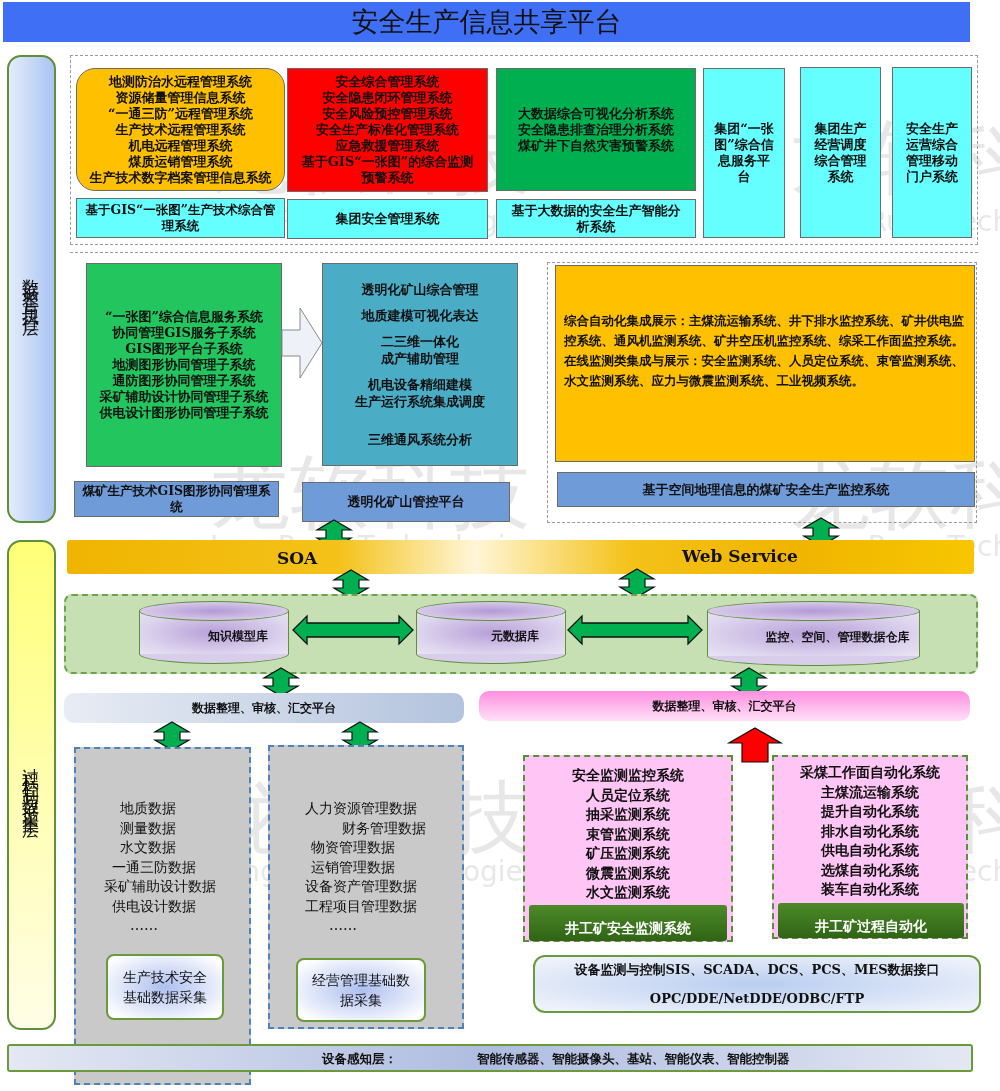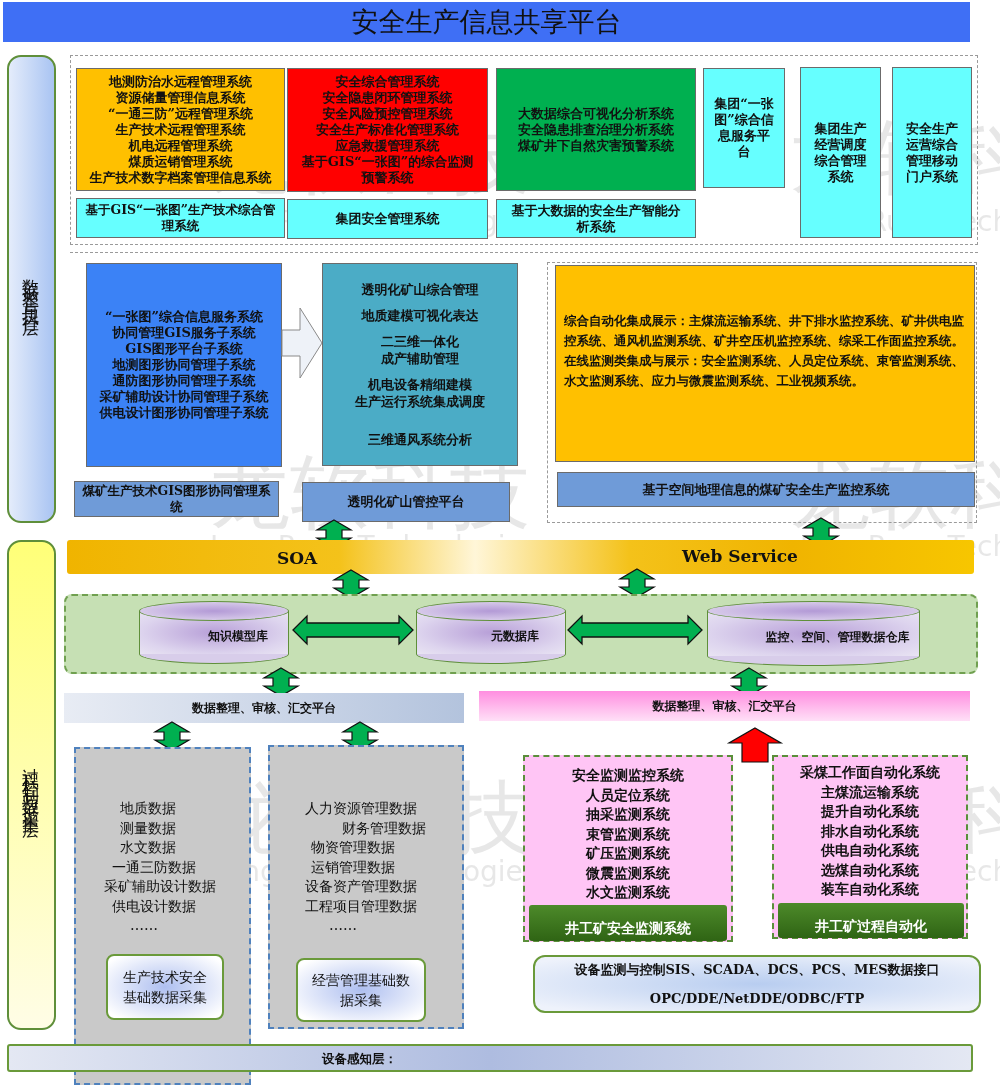--- a/index.html
+++ b/index.html
@@ -13,40 +13,40 @@
                  font-size: 17px; letter-spacing: 6px; }
   .layer-top { left: 7px; top: 55px; width: 49px; height: 468px; background: linear-gradient(90deg, #e4ecfb, #a9c4f2); }
   .layer-bottom { left: 7px; top: 540px; width: 49px; height: 490px; background: linear-gradient(180deg, #ffff78, #fffde6); }
   .dotted { border: 1px dashed #9a9a9a; }
   .box { border: 1px solid #6b6b6b; font-size: 13px; line-height: 16px; font-weight: bold; }
   .box.sm { font-size: 12.5px; line-height: 16px; }
   .orange { background: #ffc000; }
   .red { background: #ff0000; }
   .green { background: #00b050; }
   .cyan { background: #66ffff; }
-  .pink-red { background: #3b82f6; }
+  .pink-red { background: #22c55e; }
   .teal { background: #4bacc6; }
   .blue { background: #6f9bd8; }
   .line-item { display: block; white-space: nowrap; }
   .soa-bar { left: 67px; top: 540px; width: 907px; height: 34px; border-radius: 3px;
              background: linear-gradient(90deg, #f0b400 0%, #f4c21a 30%, #fff6d8 45%, #f4c21a 62%, #f0b400 80%, #f7c600 100%);
              font-weight: bold; font-size: 17px; }
   .soa-left { position: absolute; left: 210px; top: 8px; }
   .soa-right { position: absolute; left: 615px; top: 6px; }
   .db-zone { left: 64px; top: 594px; width: 914px; height: 80px; background: #c6e0b4; border: 2px dashed #70a050; border-radius: 8px; }
   .cyl { position: absolute; }
   .cyl .body { position: absolute; left: 0; right: 0; top: 10px; bottom: 10px;
                background: radial-gradient(ellipse at center, #b8a0d8 0%, #ddd4ee 70%, #e9e4f3 100%);
                border-left: 1.5px solid #5f8f3a; border-right: 1.5px solid #5f8f3a; }
   .cyl .top { position: absolute; left: 0; right: 0; top: 0; height: 20px; border-radius: 50%;
               background: radial-gradient(ellipse at center, #b39ad6, #e5ddf1); border: 1.5px solid #5f8f3a; }
   .cyl .bot { position: absolute; left: 0; right: 0; bottom: 0; height: 20px; border-radius: 50%;
               background: #d8cdea; border: 1.5px solid #5f8f3a; border-top: none; clip-path: inset(50% 0 0 0); }
   .cyl .lbl { position: absolute; left: 0; right: 0; top: 50%; transform: translateY(-30%); text-align: center; font-size: 12px; font-weight: bold; padding-left: 48px; }
-  .platform { height: 30px; font-size: 12px; font-weight: bold; border-radius: 0; }
+  .platform { height: 30px; font-size: 12px; font-weight: bold; border-radius: 10px; }
   .platform-left { left: 64px; top: 693px; width: 400px; background: linear-gradient(90deg, #e8ecf4, #b3c3dd); }
   .platform-right { left: 479px; top: 691px; width: 491px; background: linear-gradient(180deg, #ff8ee0, #ffe0f7); }
   .gray-col { background: #c9c9c9; border: 2px dashed #4f81bd; }
   .gray-col .items { font-size: 14px; line-height: 19.5px; }
   .collect-btn { background: radial-gradient(ellipse at center, #aebff0 0%, #ffffff 90%); border: 2px solid #6a9a3a; border-radius: 8px;
                  font-size: 14px; line-height: 20px; }
   .pink-col { background: #ffc5f5; border: 2px dashed #5a8f3a; }
   .pink-col .items { font-size: 14px; line-height: 19.5px; font-weight: bold; }
   .green-btn { background: linear-gradient(180deg, #4d8a2a, #2f6414); color: #ffffff; font-size: 14px; font-weight: bold; border-radius: 3px; }
   .interface-box { left: 533px; top: 955px; width: 448px; height: 58px; border: 2px solid #6a9a3a; border-radius: 12px;
@@ -78,21 +78,21 @@
 
 <div class="abs layer-label layer-top center">
   <span>数据整合与执行层</span>
 </div>
 <div class="abs layer-label layer-bottom center">
   <span>过程控制与数据采集层</span>
 </div>
 
 <div class="abs dotted" style="left:70px;top:55px;width:908px;height:190px;"></div>
 
-<div class="abs box orange center" style="left:76px;top:68px;width:209px;height:123px;">
+<div class="abs box orange center" style="left:76px;top:68px;width:209px;height:123px;border-radius:19px;">
   <span class="line-item">地测防治水远程管理系统</span>
   <span class="line-item">资源储量管理信息系统</span>
   <span class="line-item">“一通三防”远程管理系统</span>
   <span class="line-item">生产技术远程管理系统</span>
   <span class="line-item">机电远程管理系统</span>
   <span class="line-item">煤质运销管理系统</span>
   <span class="line-item">生产技术数字档案管理信息系统</span>
 </div>
 <div class="abs box sm cyan center" style="left:76px;top:198px;width:209px;height:40px;padding:0 6px;">
   <span>基于GIS“一张图”生产技术综合管理系统</span>
@@ -112,21 +112,21 @@
 
 <div class="abs box green center" style="left:496px;top:68px;width:200px;height:123px;">
   <span class="line-item">大数据综合可视化分析系统</span>
   <span class="line-item">安全隐患排查治理分析系统</span>
   <span class="line-item">煤矿井下自然灾害预警系统</span>
 </div>
 <div class="abs box cyan center" style="left:496px;top:199px;width:200px;height:39px;padding:0 10px;">
   <span>基于大数据的安全生产智能分析系统</span>
 </div>
 
-<div class="abs box cyan center" style="left:703px;top:68px;width:82px;height:120px;padding:0 10px;">
+<div class="abs box cyan center" style="left:703px;top:68px;width:82px;height:170px;padding:0 10px;">
   <span>集团“一张图”综合信息服务平台</span>
 </div>
 <div class="abs box cyan center" style="left:800px;top:67px;width:81px;height:171px;padding:16px 12px;">
   <span>集团生产经营调度综合管理系统</span>
 </div>
 <div class="abs box cyan center" style="left:892px;top:67px;width:80px;height:171px;padding:0 12px;">
   <span>安全生产运营综合管理移动门户系统</span>
 </div>
 
 <div class="abs dotted" style="left:70px;top:252px;width:908px;height:1px;border-width:1px 0 0 0;"></div>
@@ -302,13 +302,14 @@
   </div>
 </div>
 
 <div class="abs interface-box center">
   <span>设备监测与控制SIS、SCADA、DCS、PCS、MES数据接口</span>
   <span>OPC/DDE/NetDDE/ODBC/FTP</span>
 </div>
 
 <div class="abs sensing-bar">
   <span class="abs" style="left:313px;top:5px;">设备感知层：</span>
+  <span class="abs" style="left:468px;top:5px;">智能传感器、智能摄像头、基站、智能仪表、智能控制器</span>
 </div>
 
 </body></html>

